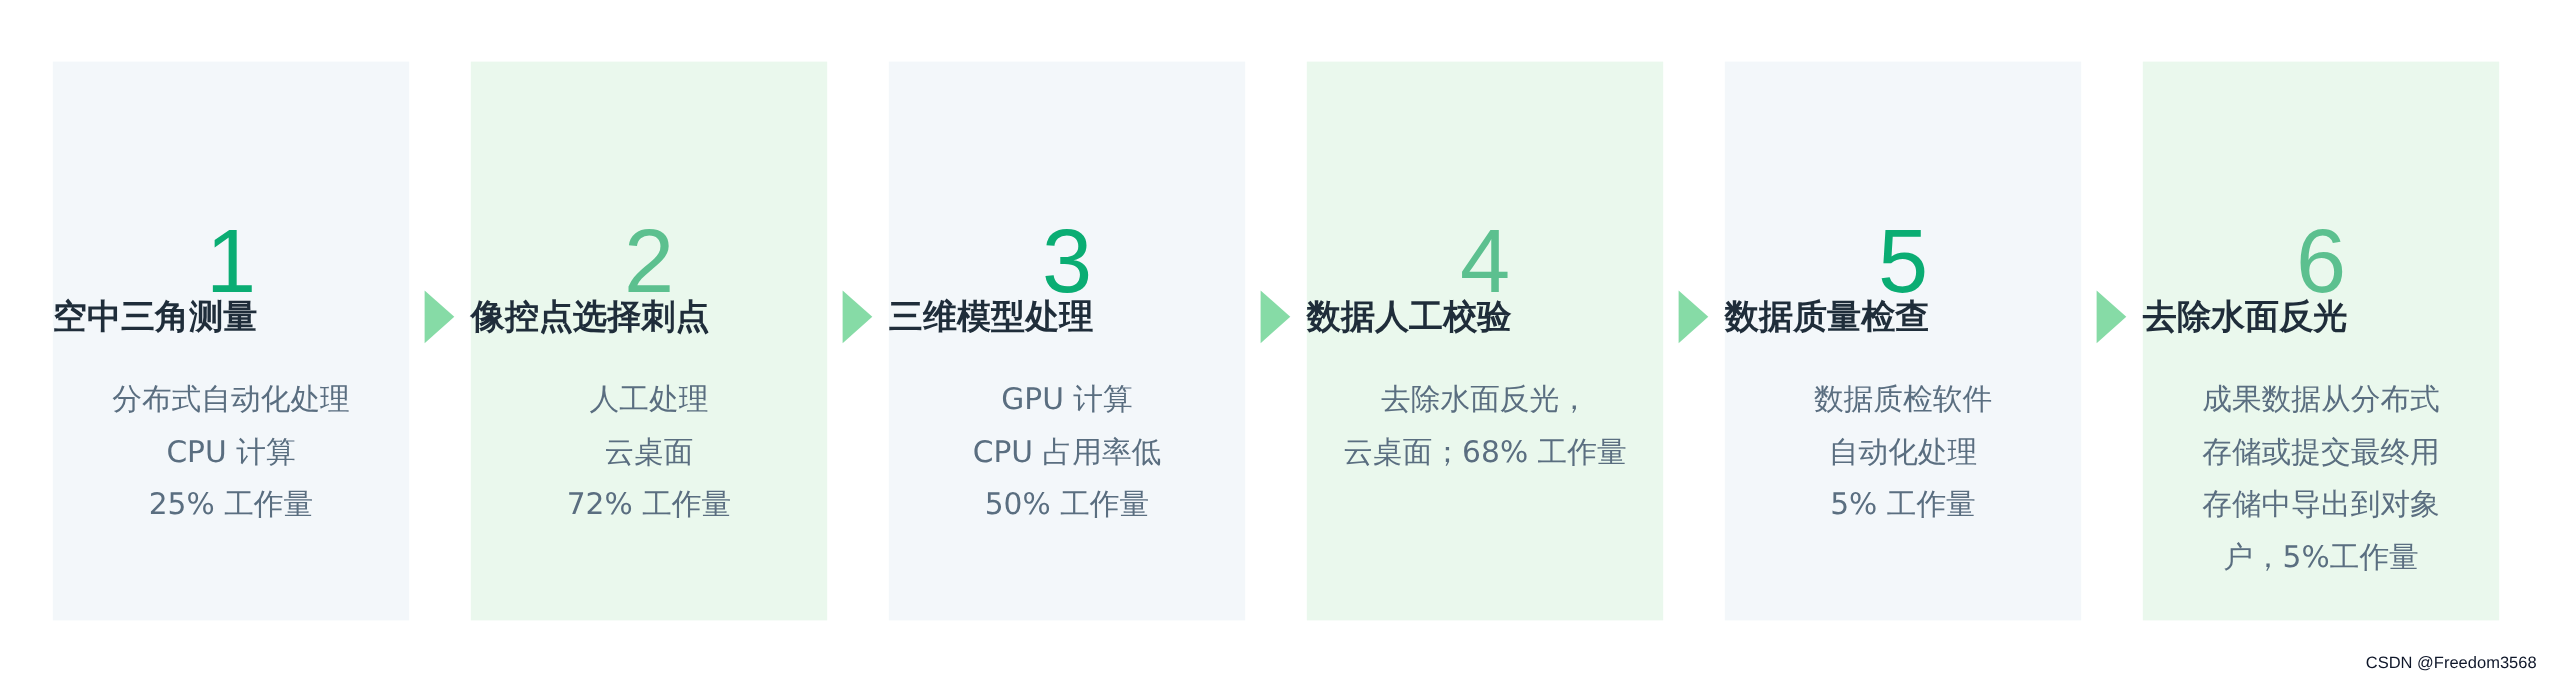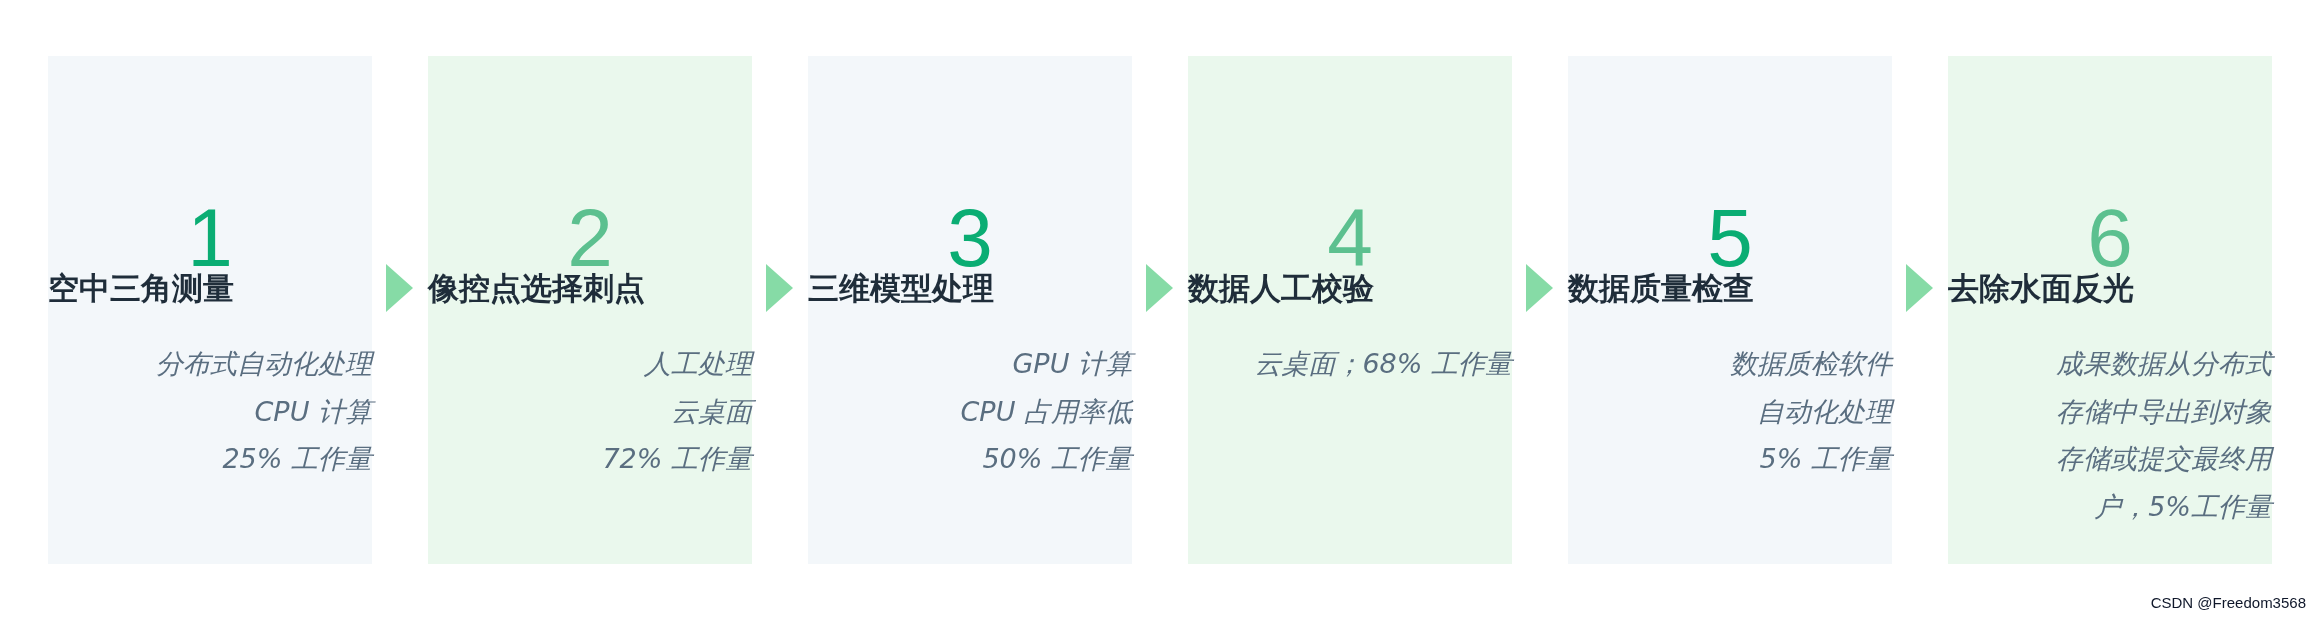--- a/index.html
+++ b/index.html
@@ -56,22 +56,21 @@
       font-weight: bold;
       color: #1f2d3a;
       letter-spacing: 0px;
       white-space: nowrap;
     }
     .step-body {
       position: absolute;
       left: 0;
       width: 100%;
       top: 284px;
-      text-align: right;
-      font-style: italic;
+      text-align: center;
     }
     .step-line {
       display: block;
       height: 47.5px;
       line-height: 47.5px;
       font-size: 27px;
       color: #5a6e80;
       white-space: nowrap;
     }
     .arrow {
@@ -128,20 +127,21 @@
       <span class="step-line">CPU 占用率低</span>
       <span class="step-line">50% 工作量</span>
     </div>
   </div>
   <div class="arrow" style="left:1146px;"></div>
 
   <div class="card even" style="left:1188px;">
     <div class="step-num">4</div>
     <div class="step-title">数据人工校验</div>
     <div class="step-body">
+      <span class="step-line">去除水面反光，</span>
       <span class="step-line">云桌面；68% 工作量</span>
     </div>
   </div>
   <div class="arrow" style="left:1526px;"></div>
 
   <div class="card odd" style="left:1568px;">
     <div class="step-num">5</div>
     <div class="step-title">数据质量检查</div>
     <div class="step-body">
       <span class="step-line">数据质检软件</span>
@@ -149,20 +149,20 @@
       <span class="step-line">5% 工作量</span>
     </div>
   </div>
   <div class="arrow" style="left:1906px;"></div>
 
   <div class="card even" style="left:1948px;">
     <div class="step-num">6</div>
     <div class="step-title">去除水面反光</div>
     <div class="step-body">
       <span class="step-line">成果数据从分布式</span>
+      <span class="step-line">存储或提交最终用</span>
       <span class="step-line">存储中导出到对象</span>
-      <span class="step-line">存储或提交最终用</span>
       <span class="step-line">户，5%工作量</span>
     </div>
   </div>
 
   <div class="watermark">CSDN @Freedom3568</div>
 </div>
 
 </body></html>

